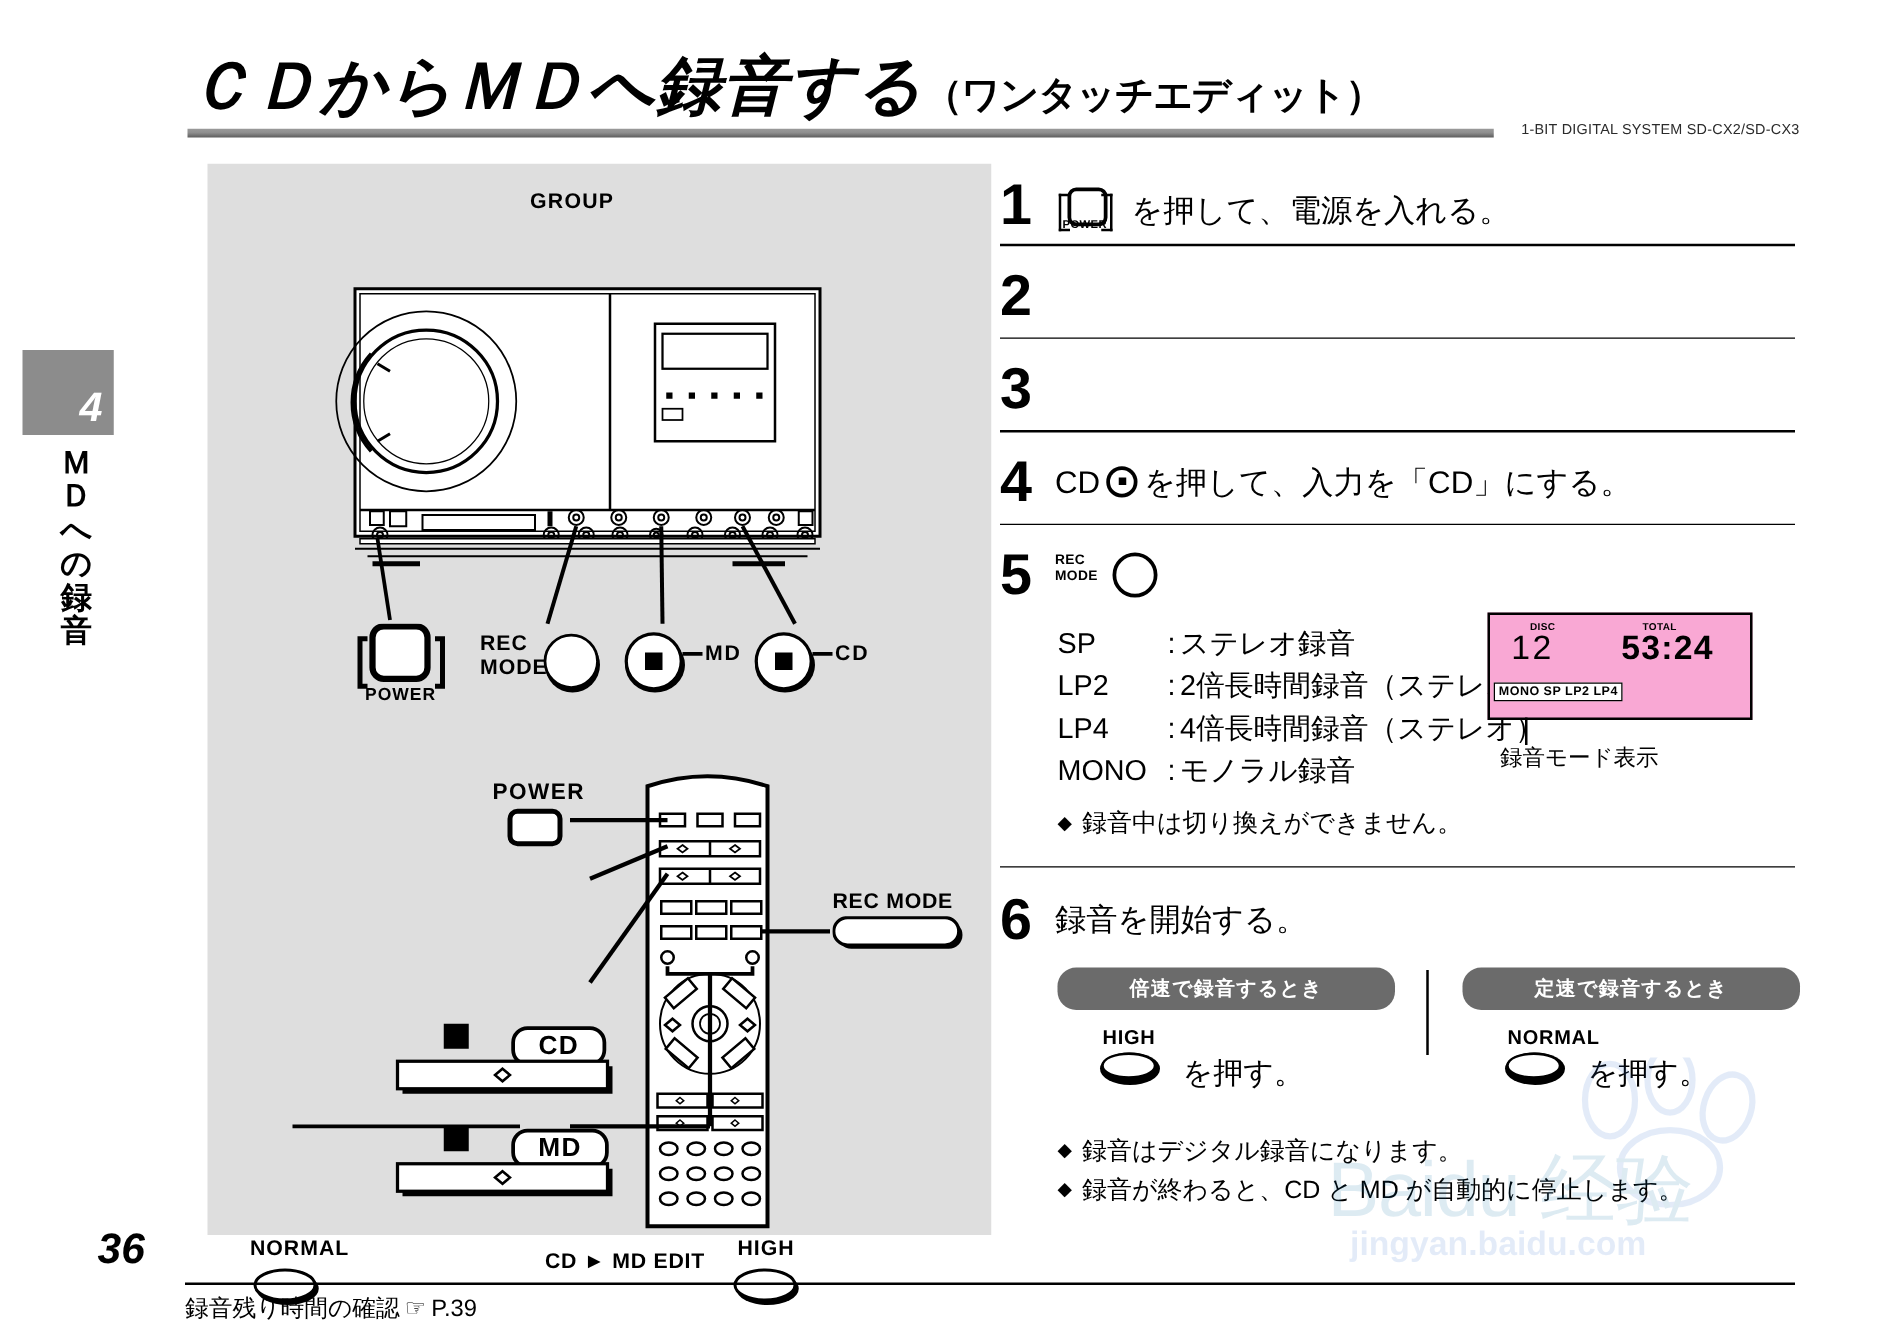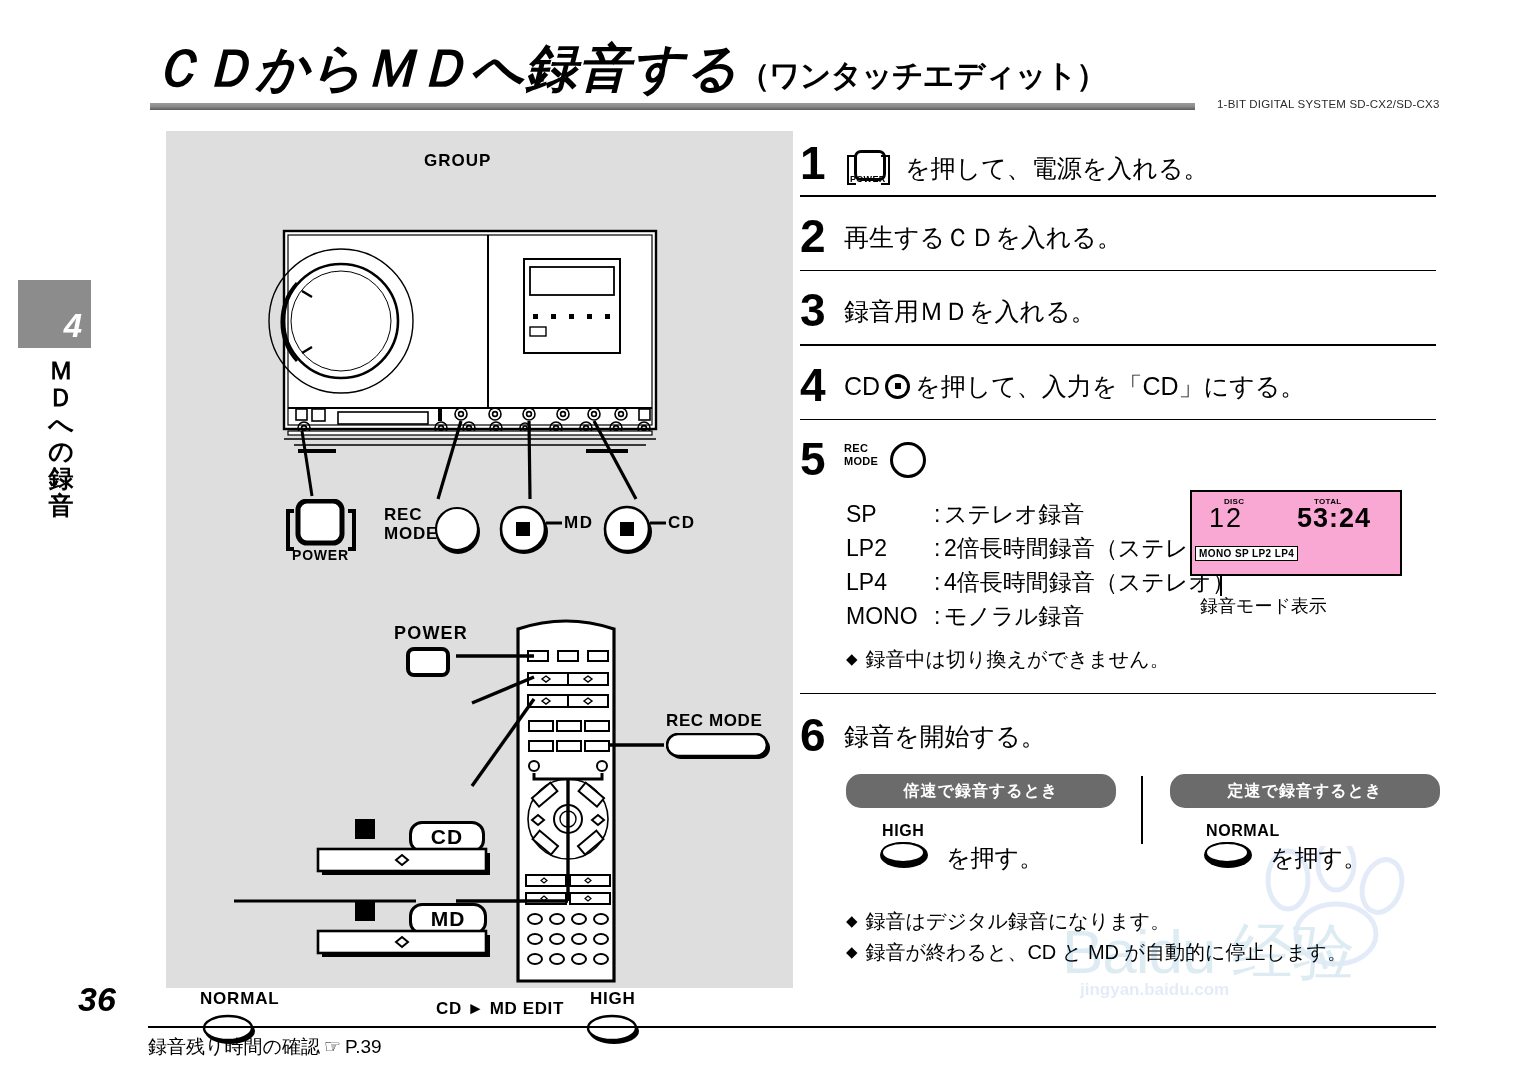--- a/index.html
+++ b/index.html
@@ -152,21 +152,21 @@
   .speed-press{position:absolute;left:100px;top:20px;font-size:24px;white-space:nowrap;}
   #speed-divider{position:absolute;left:295px;top:2px;width:1.6px;height:68px;background:#000;}
 
   
   #watermark{left:1040px;top:852px;width:400px;height:180px;opacity:.13;pointer-events:none;}
   #wm-text{
     position:absolute;left:22px;top:58px;font-size:62px;font-weight:normal;color:#0369a1;
     letter-spacing:-1px;white-space:nowrap;
   }
   #wm-url{
-    position:absolute;left:40px;top:128px;font-size:17px;font-weight:bold;color:#2f6fd0;white-space:nowrap;
+    position:absolute;left:40px;top:128px;font-size:27px;font-weight:bold;color:#2f6fd0;white-space:nowrap;
   }
   #wm-paw{position:absolute;left:210px;top:-6px;}
 </style>
 </head>
 <body>
 
 <div class="abs" id="page-title">
   <span>ＣＤからＭＤへ録音する</span><span class="sub">（ワンタッチエディット）</span>
 </div>
 <div class="abs" id="title-rule"></div>
@@ -439,29 +439,27 @@
         </span>
         <span>を押して、電源を入れる。</span>
       </div>
     </div>
     <div class="step-rule" style="margin-top:6px"></div>
   </div>
 
   <div class="step" style="margin-top:16px">
     <div class="step-row">
       <div class="step-num">2</div>
-      <div class="step-text">再生するＣＤを入れる。</div>
     </div>
     <div class="step-rule" style="margin-top:11px"></div>
   </div>
 
   <div class="step" style="margin-top:16px">
     <div class="step-row">
       <div class="step-num">3</div>
-      <div class="step-text">録音用ＭＤを入れる。</div>
     </div>
     <div class="step-rule" style="margin-top:11px"></div>
   </div>
 
   <div class="step" style="margin-top:16px">
     <div class="step-row">
       <div class="step-num">4</div>
       <div class="step-text">
         <span>CD</span><span class="btn-circle-dot"></span><span>を押して、入力を「CD」にする。</span>
       </div>

